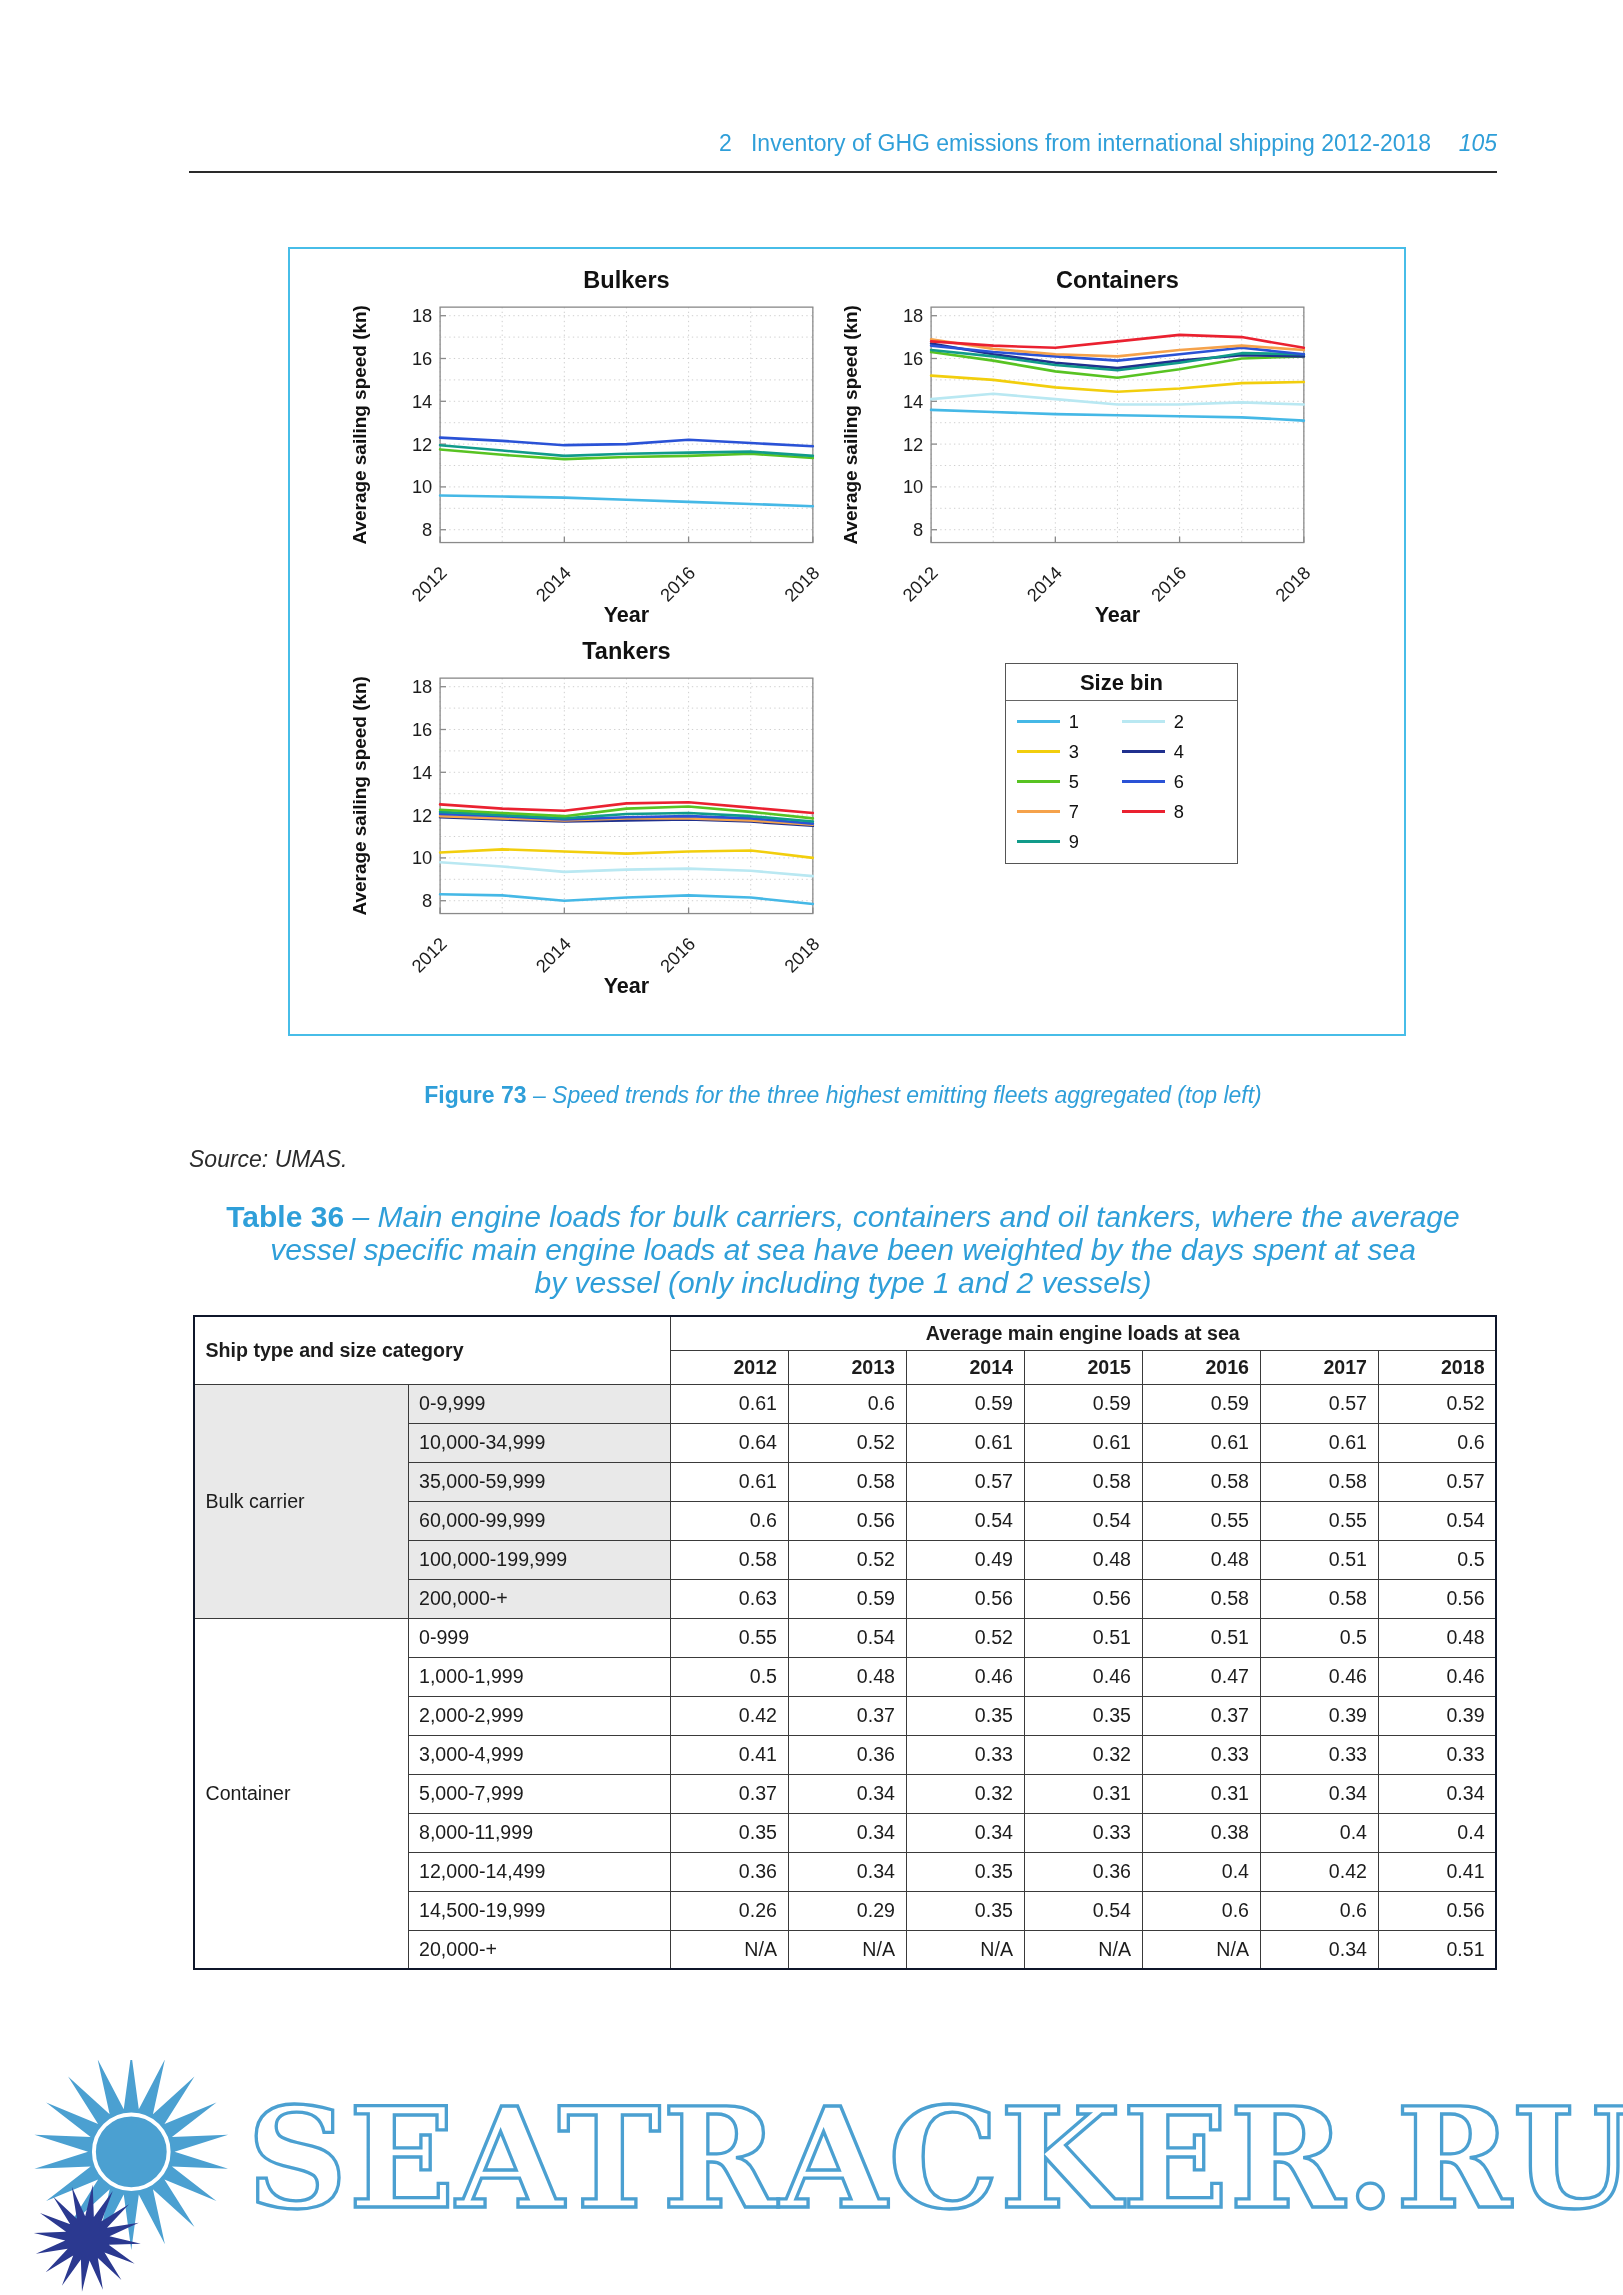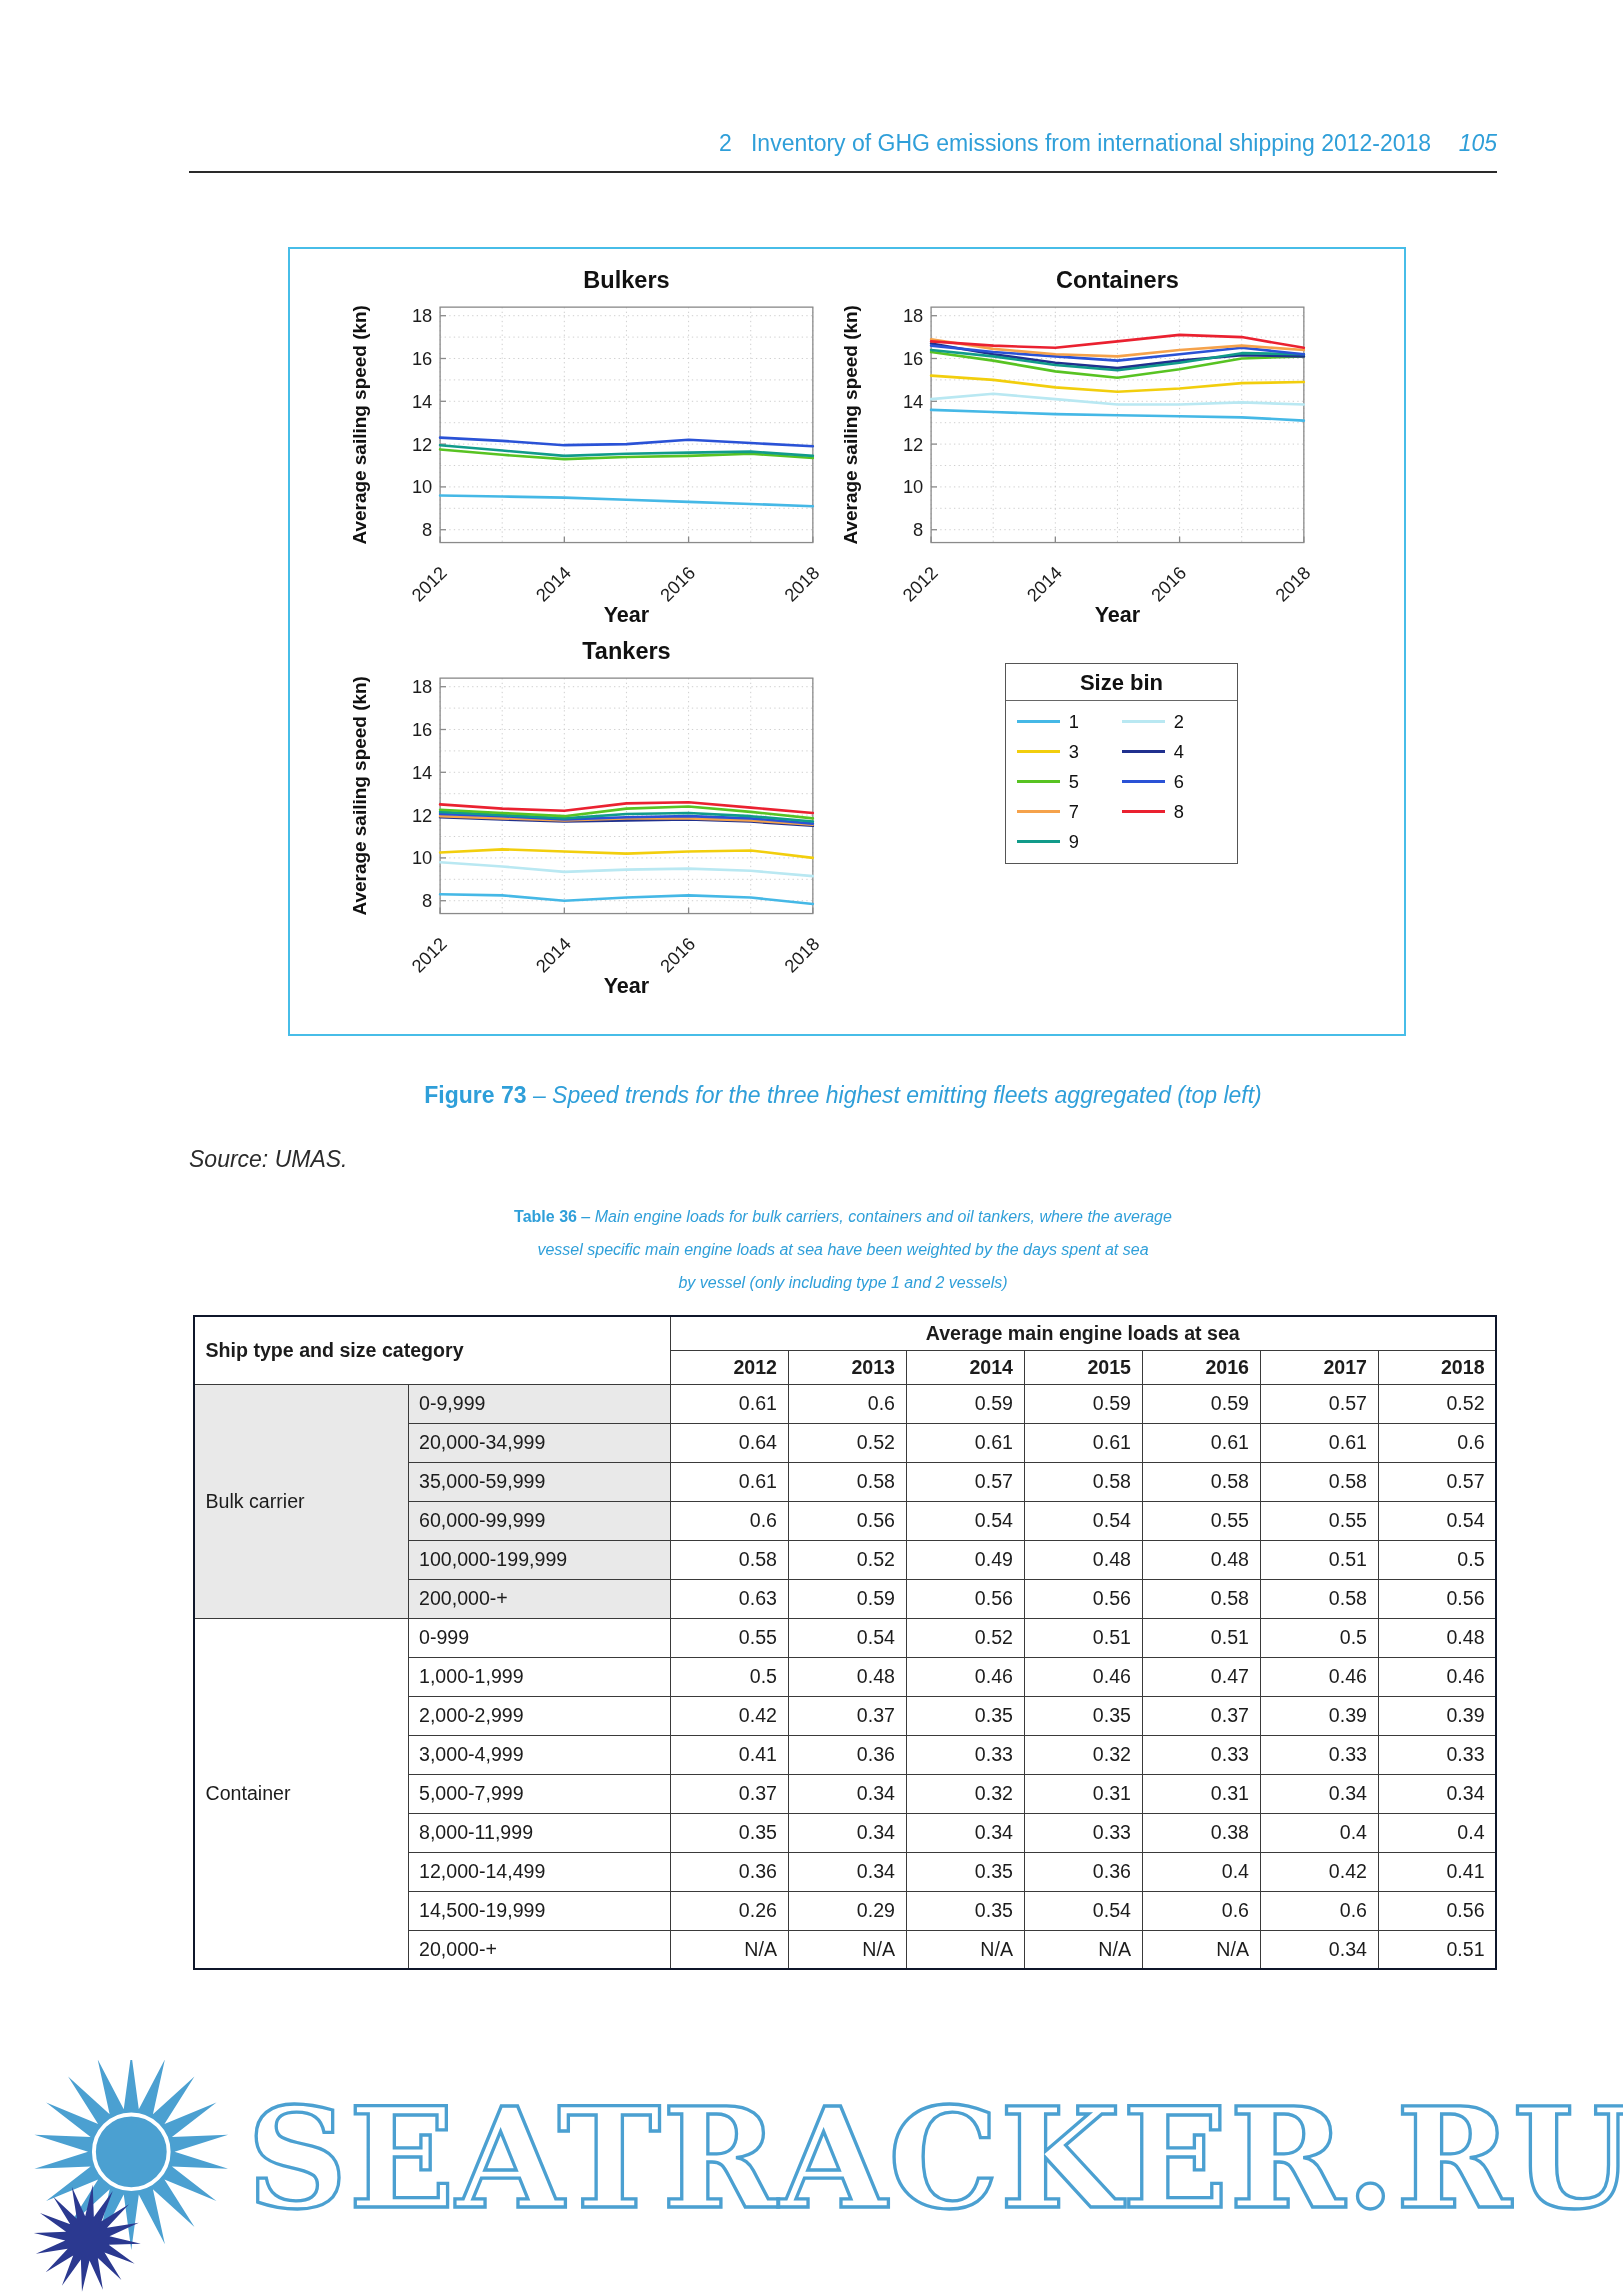--- a/index.html
+++ b/index.html
@@ -24,21 +24,21 @@
   .lrow{display:flex;align-items:center;height:30px;}
   .lswatch{display:inline-block;width:43px;border-top:3.3px solid #000;margin-right:9.2px;}
   .lnum{font-size:18.3px;color:#111;}
   
   .figcap{position:absolute;top:1080px;left:189px;width:1308px;text-align:center;
           color:#2f9fd9;font-size:23px;line-height:31px;font-style:italic;}
   .figcap b{font-style:normal;font-weight:bold;}
   .src{position:absolute;top:1146px;left:189px;width:1308px;font-style:italic;
        font-size:23px;color:#2b2b2b;}
   .tabcap{position:absolute;top:1200px;left:189px;width:1308px;text-align:center;color:#2f9fd9;
-          font-size:16px;line-height:33px;font-style:italic;}
+          font-size:30px;line-height:33px;font-style:italic;}
   .tabcap b{font-style:normal;font-weight:bold;}
   
   .dtable{position:absolute;left:193px;top:1315px;border-collapse:collapse;table-layout:fixed;
           width:1304px;border:2px solid #0f172a;}
   .dtable th,.dtable td{border:1.3px solid #3a3a3a;font-size:19.6px;color:#1c1c1c;padding:0 10.5px;box-sizing:border-box;}
   .dtable thead th{height:34px;font-weight:bold;}
   .dtable tbody td{height:39px;}
   th.corner{text-align:left;vertical-align:middle;}
   th.grouphdr{text-align:center;}
   th.year{text-align:right;}
@@ -313,21 +313,21 @@
           <td class="cat shaded">0-9,999</td>
           <td class="val">0.61</td>
           <td class="val">0.6</td>
           <td class="val">0.59</td>
           <td class="val">0.59</td>
           <td class="val">0.59</td>
           <td class="val">0.57</td>
           <td class="val">0.52</td>
         </tr>
         <tr>
-          <td class="cat shaded">20,000-34,999</td>
+          <td class="cat shaded">10,000-34,999</td>
           <td class="val">0.64</td>
           <td class="val">0.52</td>
           <td class="val">0.61</td>
           <td class="val">0.61</td>
           <td class="val">0.61</td>
           <td class="val">0.61</td>
           <td class="val">0.6</td>
         </tr>
         <tr>
           <td class="cat shaded">35,000-59,999</td>

